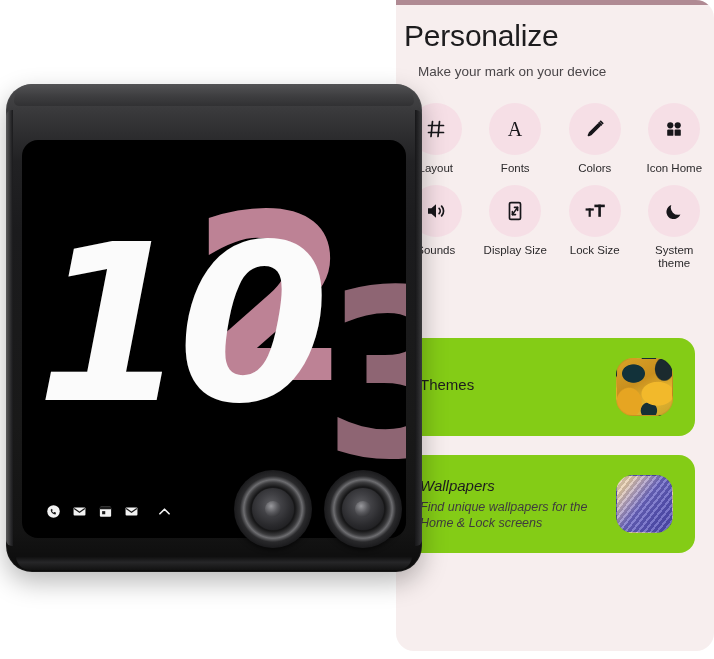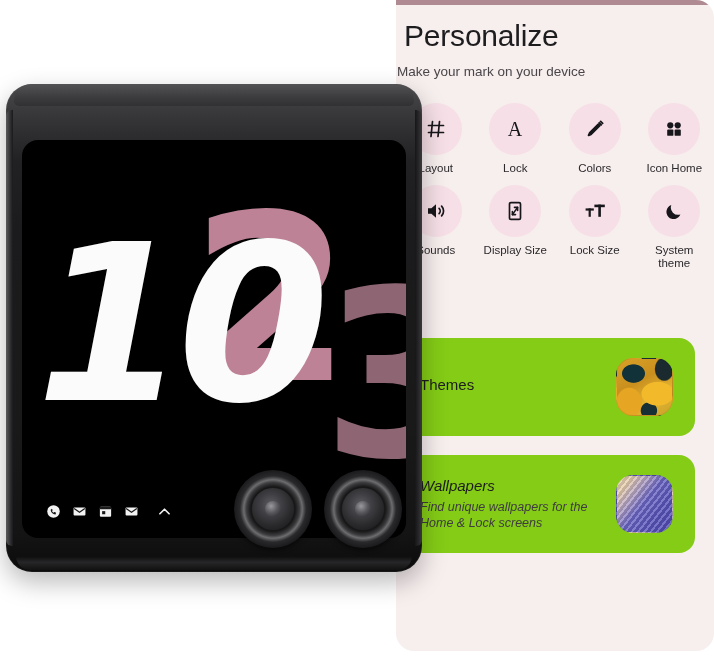--- a/index.html
+++ b/index.html
@@ -27,21 +27,21 @@
     border-radius: 0 4px 0 0;
   }
   .panel-inner { position: absolute; left: 0; top: 5px; right: 0; bottom: 0; }
 
   .panel-title {
     position: absolute; left: 8px; top: 14px;
     font-size: 30px; font-weight: 400; color: #1d1c1e;
     letter-spacing: -0.2px;
   }
   .panel-sub {
-    position: absolute; left: 1px; top: 59px;
+    position: absolute; left: 22px; top: 59px;
     font-size: 13.5px; color: #4a4649; font-weight: 400;
   }
 
   
   .qs-grid {
     position: absolute; left: 0px; top: 98px;
     width: 318px;
     display: grid;
     grid-template-columns: repeat(4, 1fr);
     row-gap: 10px;
@@ -242,21 +242,21 @@
           </div>
           <div class="qs-label">Layout</div>
         </div>
 
         <div class="qs-item">
           <div class="qs-circle">
             <svg class="qs-icon" viewBox="0 0 24 24">
               <text x="12" y="19" font-family="Liberation Serif, serif" font-size="20" fill="#17161a" text-anchor="middle">A</text>
             </svg>
           </div>
-          <div class="qs-label">Lock</div>
+          <div class="qs-label">Fonts</div>
         </div>
 
         <div class="qs-item">
           <div class="qs-circle">
             <svg class="qs-icon" viewBox="0 0 24 24">
               <g fill="none" stroke="#17161a" stroke-width="1.9" stroke-linecap="round" stroke-linejoin="round">
                 <path d="M17.6 4.4 19.6 6.4"></path>
                 <path d="M16.2 5.8 18.2 7.8"></path>
                 <path d="M15.4 7.2 6.6 16 5.6 18.4 8 17.4 16.8 8.6Z" fill="#17161a"></path>
               </g>

